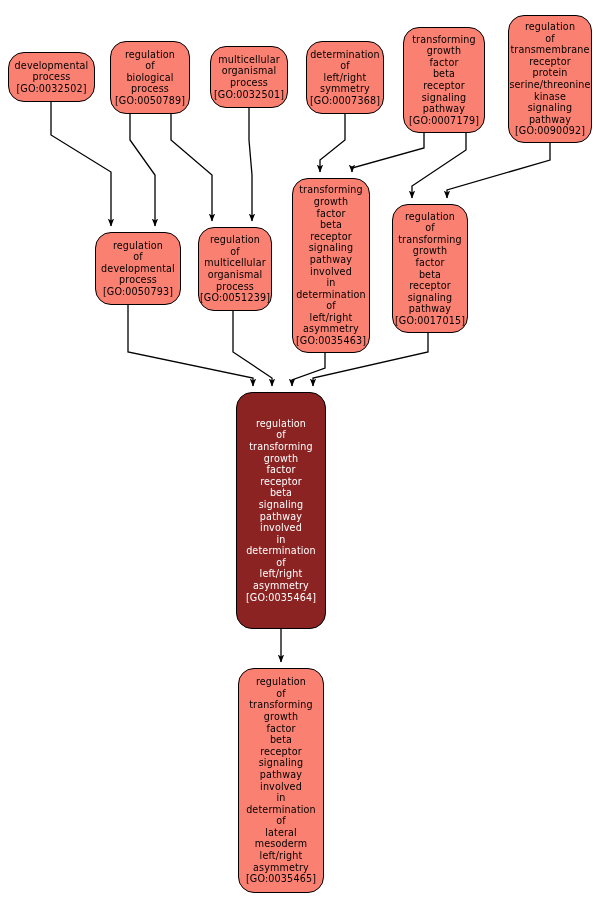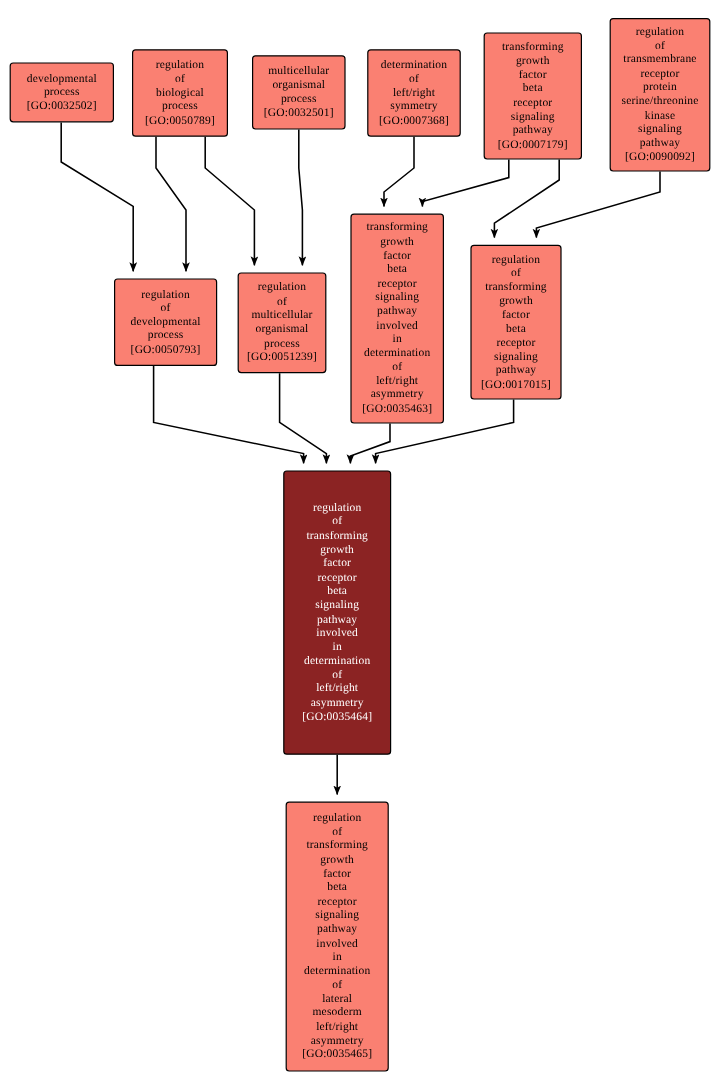--- a/index.html
+++ b/index.html
@@ -22,34 +22,33 @@
     left: 0;
     top: 0;
     width: 600px;
     height: 906px;
     pointer-events: none;
   }
   .go-node {
     position: absolute;
     box-sizing: border-box;
     border: 1.4px solid #000000;
-    border-radius: 3px;
+    border-radius: 16px;
     background: #fa8072;
     color: #000000;
     display: flex;
     align-items: center;
     justify-content: center;
     text-align: center;
     font-size: 9.6px;
     line-height: 11.6px;
     letter-spacing: 0.15px;
     padding: 2px 3px;
     white-space: pre-line;
     z-index: 2;
-    font-family: Liberation Serif, serif;
   }
   .go-node.highlight {
     background: #8b2323;
     color: #ffffff;
   }
 </style>
 </head>
 <body>
 
 <div id="go-graph">

